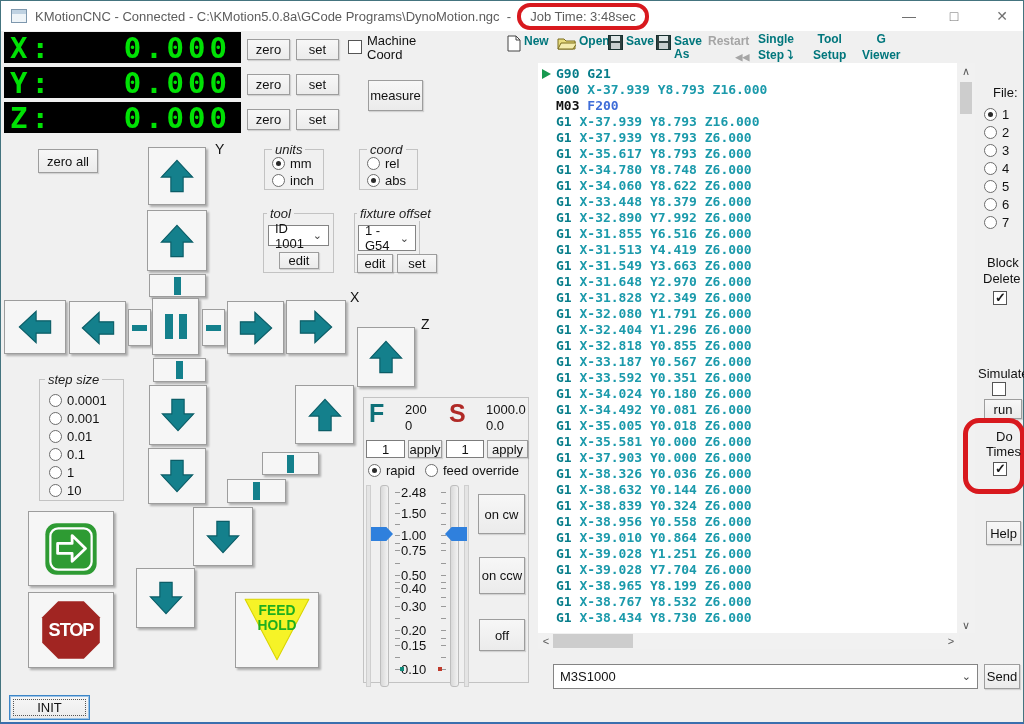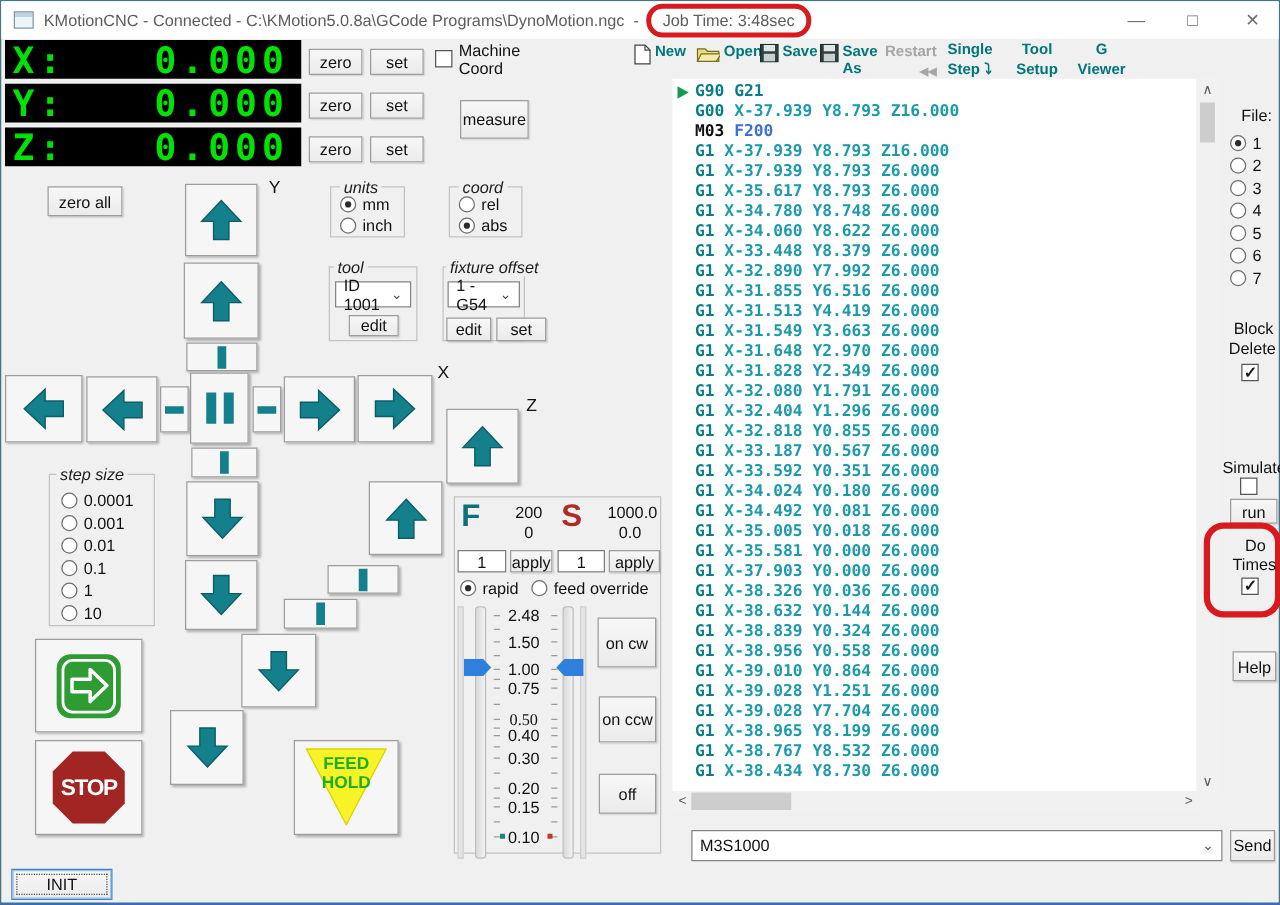--- a/index.html
+++ b/index.html
@@ -68,21 +68,21 @@
   .inputbox{position:absolute;box-sizing:border-box;background:#fff;border:1px solid #7c7c7c;
     font-size:13px;color:#111;display:flex;align-items:center;justify-content:center;}
   
   .track{position:absolute;width:9px;background:linear-gradient(90deg,#d9d9d9,#f2f2f2);
     border:1px solid #bdbdbd;border-radius:3px;box-sizing:border-box;}
   .groove{position:absolute;width:5px;background:#e4e4e4;border:1px solid #cfcfcf;box-sizing:border-box;}
   .thumb{position:absolute;width:22px;height:14px;background:#2f80dd;}
   .thumb.right{clip-path:polygon(0 0,70% 0,100% 50%,70% 100%,0 100%);}
   .thumb.left{clip-path:polygon(100% 0,30% 0,0 50%,30% 100%,100% 100%);}
   .tick{position:absolute;width:5px;height:1px;background:#9a9a9a;}
-  .slabel{position:absolute;width:36px;text-align:center;font-size:13px;color:#111;}
+  .slabel{position:absolute;width:36px;text-align:left;font-size:13px;color:#111;}
   .statictext{position:absolute;font-size:13px;color:#111;white-space:pre;}
   .redbox{position:absolute;border:5px solid #d8191e;border-radius:16px;}
   
   #init-btn{border:1px solid #3c86c8;box-shadow:inset 0 0 0 1px #9cc3e6;}
   #init-btn .focusrect{position:absolute;inset:3px;border:1px dotted #555;}
 </style>
 </head>
 <body>
 
 <div id="window">
@@ -291,21 +291,21 @@
   <div class="gbox" style="left:262px;top:212px;width:71px;height:60px;"></div>
   <div class="glabel" style="left:266px;top:205px;">tool</div>
   <div class="combo" style="left:267px;top:224px;width:61px;height:21px;">
     <span>ID 1001</span>
     <span class="chev">⌄</span>
   </div>
   <div class="btn" style="left:278px;top:251px;width:40px;height:17px;">edit</div>
 
   <div class="gbox" style="left:353px;top:212px;width:66px;height:60px;"></div>
   <div class="glabel" style="left:356px;top:205px;">fixture offset</div>
-  <div class="combo" style="left:357px;top:224px;width:58px;height:21px;">
+  <div class="combo" style="left:357px;top:224px;width:58px;height:26px;">
     <span>1 - G54</span>
     <span class="chev">⌄</span>
   </div>
   <div class="btn" style="left:356px;top:253px;width:36px;height:19px;">edit</div>
   <div class="btn" style="left:396px;top:253px;width:40px;height:19px;">set</div>
 
   <div class="gbox" style="left:38px;top:378px;width:85px;height:122px;"></div>
   <div class="glabel" style="left:44px;top:371px;">step size</div>
   <div id="stepsize-list">
       <div class="rrow" style="left: 48px; top: 392px;">
@@ -381,21 +381,21 @@
     <span>feed override</span>
   </div>
 
   <div class="groove" style="left:365px;top:484px;height:202px;"></div>
   <div class="track" style="left:379px;top:484px;height:202px;"></div>
   <div id="slider-labels">
       <div class="slabel" style="left: 400px; top: 484px;">2.48</div>
       <div class="slabel" style="left: 400px; top: 505px;">1.50</div>
       <div class="slabel" style="left: 400px; top: 527px;">1.00</div>
       <div class="slabel" style="left: 400px; top: 542px;">0.75</div>
-      <div class="slabel" style="left: 400px; top: 567px; font-family: Liberation Serif, serif;">0.50</div>
+      <div class="slabel" style="left: 400px; top: 567px;">0.50</div>
       <div class="slabel" style="left: 400px; top: 580px;">0.40</div>
       <div class="slabel" style="left: 400px; top: 598px;">0.30</div>
       <div class="slabel" style="left: 400px; top: 622px;">0.20</div>
       <div class="slabel" style="left: 400px; top: 637px;">0.15</div>
       <div class="slabel" style="left: 400px; top: 661px;">0.10</div>
       <div class="tick" style="left: 394px; top: 491px;"></div>
       <div class="tick" style="left: 440px; top: 491px;"></div>
       <div class="tick" style="left: 394px; top: 502px;"></div>
       <div class="tick" style="left: 440px; top: 502px;"></div>
       <div class="tick" style="left: 394px; top: 512px;"></div>

